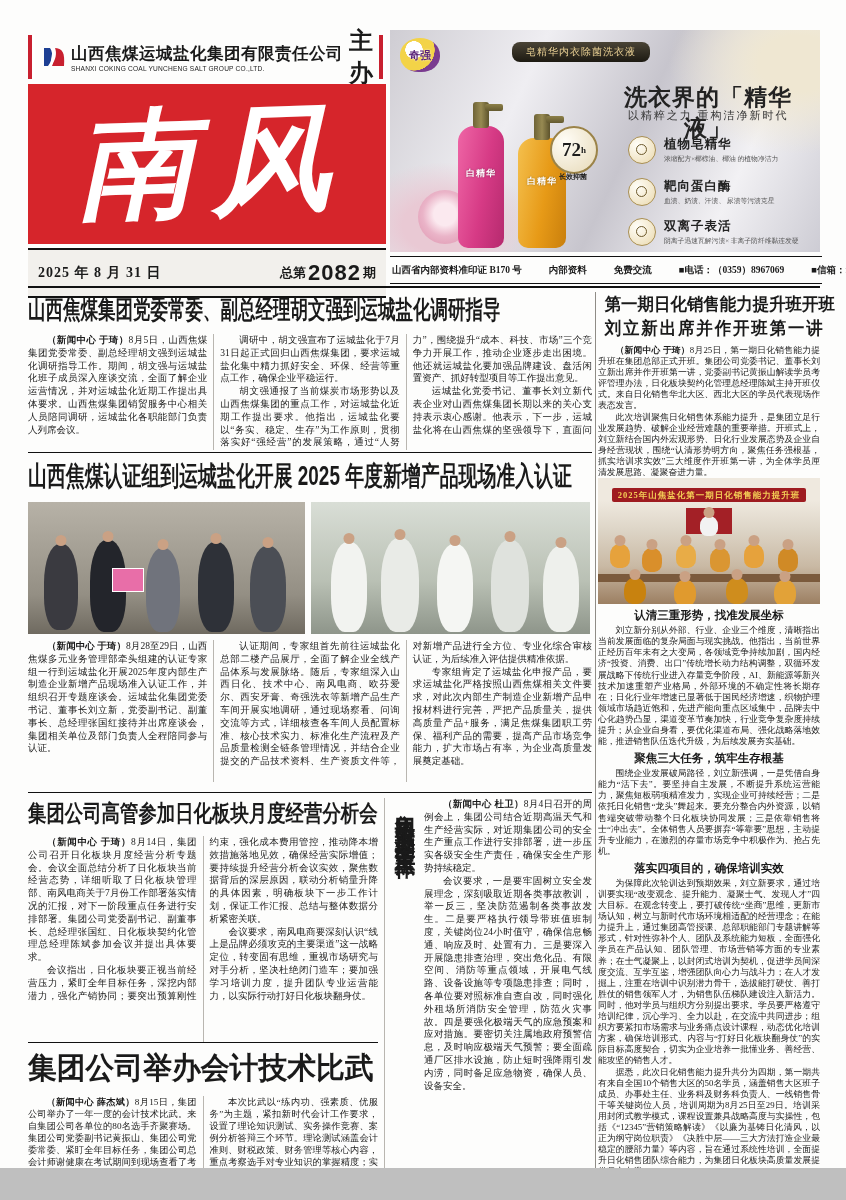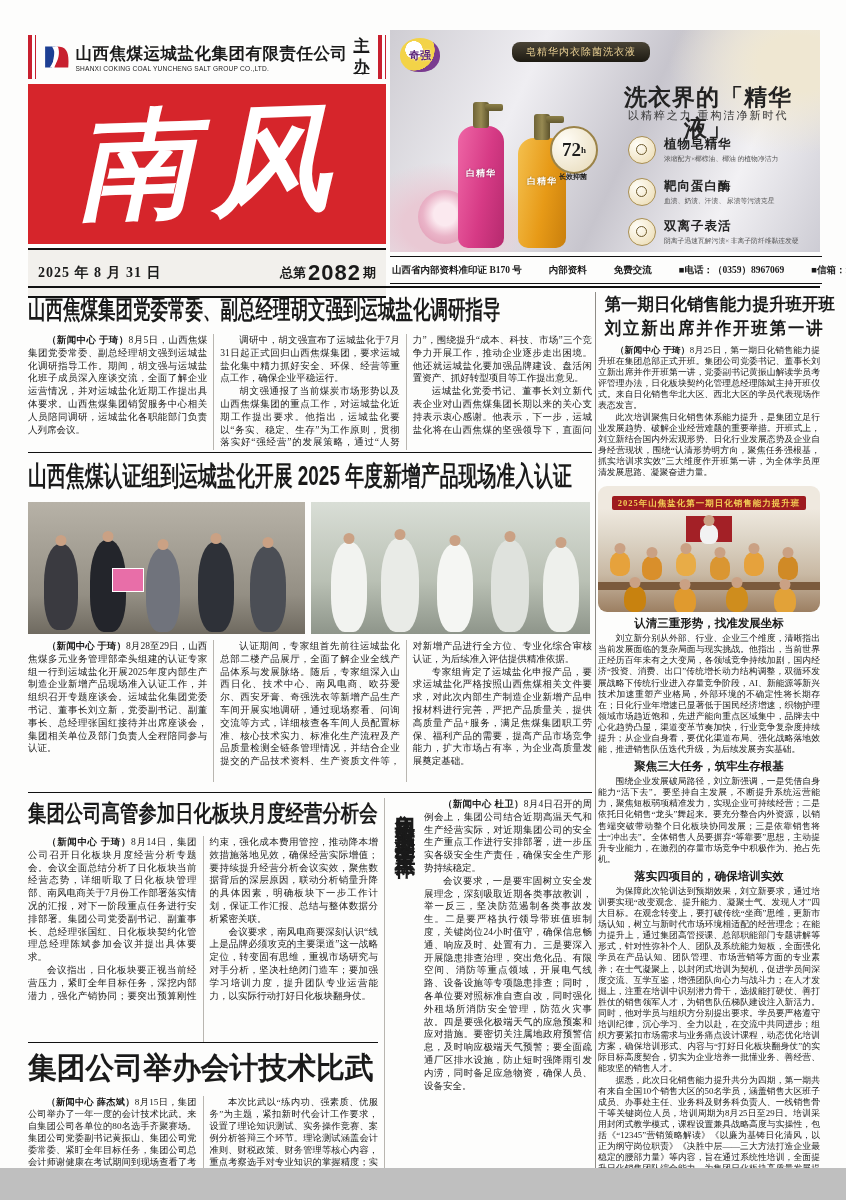--- a/index.html
+++ b/index.html
@@ -7,21 +7,21 @@
         font-family:"Liberation Serif","DejaVu Serif",serif;color:#1a1a1a;}
   .abs{position:absolute;}
   
   .mast{left:28px;top:30px;width:358px;height:252px;}
   .mast-top{display:flex;align-items:center;height:54px;}
   .stripes{width:14px;height:44px;background:repeating-linear-gradient(90deg,#c8202f 0 4px,#fff 4px 7px);}
   .logo{width:44px;height:40px;margin:0 6px 0 8px;}
   .coname{flex:1;}
   .coname .cn{font-family:"Liberation Sans",sans-serif;font-weight:bold;font-size:16.5px;letter-spacing:.5px;white-space:nowrap;}
   .coname .en{font-family:"Liberation Sans",sans-serif;font-size:6.6px;letter-spacing:.2px;color:#222;white-space:nowrap;}
-  .sponsor{font-family:"Liberation Sans",sans-serif;font-weight:bold;font-size:16px;margin:0 6px;text-decoration:underline;}
+  .sponsor{font-family:"Liberation Sans",sans-serif;font-weight:bold;font-size:24px;margin:0 6px;}
   .title-block{height:160px;background:#d6252b;position:relative;overflow:hidden;}
   .title-cal{position:absolute;left:0;top:0;width:100%;height:100%;display:flex;align-items:center;justify-content:center;
              color:#fff;font-size:118px;font-weight:bold;font-style:italic;font-family:"DejaVu Serif",serif;
              letter-spacing:18px;transform:rotate(-2deg);text-indent:10px;}
   .datebar{height:30px;margin-top:4px;border-top:2px solid #111;border-bottom:2px solid #111;background:#f2f0ec;
            display:flex;align-items:center;justify-content:space-between;padding:8px 10px;}
   .datebar .d{font-weight:bold;font-size:14px;letter-spacing:1px;}
   .issue{font-size:13px;font-weight:bold;display:flex;align-items:center;}
   .issue .no{font-size:22px;font-family:"Liberation Sans",sans-serif;font-weight:bold;letter-spacing:1px;margin:0 2px;}
   
@@ -245,21 +245,21 @@
 
   <div class="abs rule" style="left:595px;top:292px;width:1px;height:898px;background:#8f8c86;"></div>
 
   <div class="abs rcol">
     <div class="h1">第一期日化销售能力提升班开班</div>
     <div class="h1" style="letter-spacing:2px;">刘立新出席并作开班第一讲</div>
     <div class="bodytext" style="margin-top:5px;">
       <p><span class="byline">（新闻中心 于琦）</span><span>8月25日，第一期日化销售能力提升班在集团总部正式开班。集团公司党委书记、董事长刘立新出席并作开班第一讲，党委副书记黄振山解读学员考评管理办法，日化板块契约化管理总经理陈斌主持开班仪式。来自日化销售华北大区、西北大区的学员代表现场作表态发言。</span></p>
       <p>此次培训聚焦日化销售体系能力提升，是集团立足行业发展趋势、破解企业经营难题的重要举措。开班式上，刘立新结合国内外宏观形势、日化行业发展态势及企业自身经营现状，围绕“认清形势明方向，聚焦任务强根基，抓实培训求实效”三大维度作开班第一讲，为全体学员厘清发展思路、凝聚奋进力量。</p>
     </div>
-    <div class="photo" style="width:222px;height:126px;margin-top:8px;background:linear-gradient(180deg,#efe9df 0 18%,#ded6c8 40%,#c9b9a4 70%,#9c7f62);border-radius:9px;">
+    <div class="photo" style="width:222px;height:126px;margin-top:0;background:linear-gradient(180deg,#efe9df 0 18%,#ded6c8 40%,#c9b9a4 70%,#9c7f62);">
       <div class="caption-photo" style="position:absolute;left:14px;top:10px;right:14px;border-radius:2px;">2025年山焦盐化第一期日化销售能力提升班</div>
       <div style="position:absolute;left:88px;top:30px;width:46px;height:26px;background:#a32026;"></div>
       <div class="person" style="left:102px;top:38px;width:18px;height:20px;background:#f2f2f2;"></div>
       <div class="person" style="left:12px;top:66px;width:20px;height:24px;background:#e6a23c;"></div>
       <div class="person" style="left:44px;top:70px;width:20px;height:24px;background:#d98f2b;"></div>
       <div class="person" style="left:78px;top:66px;width:20px;height:24px;background:#e8ac47;"></div>
       <div class="person" style="left:112px;top:70px;width:20px;height:24px;background:#da9632;"></div>
       <div class="person" style="left:146px;top:66px;width:20px;height:24px;background:#e6a23c;"></div>
       <div class="person" style="left:180px;top:70px;width:20px;height:24px;background:#d08a26;"></div>
       <div style="position:absolute;left:0;top:96px;width:100%;height:8px;background:#7b5a3c;"></div>

